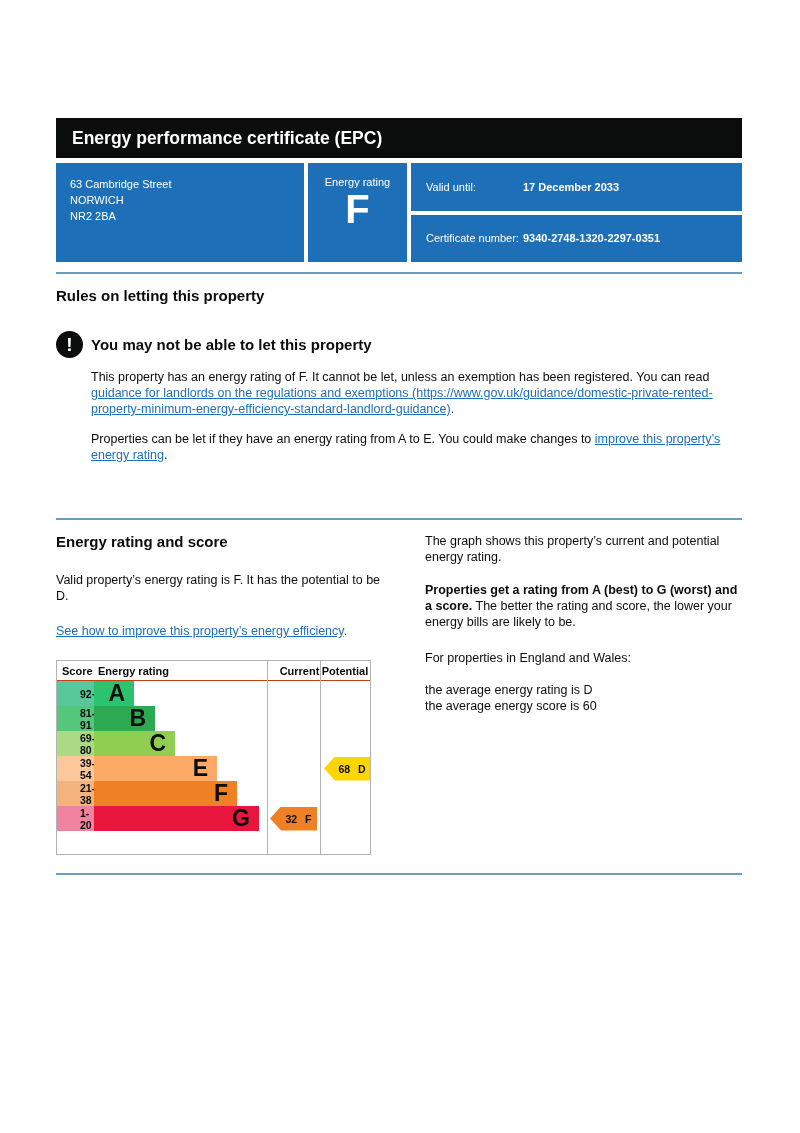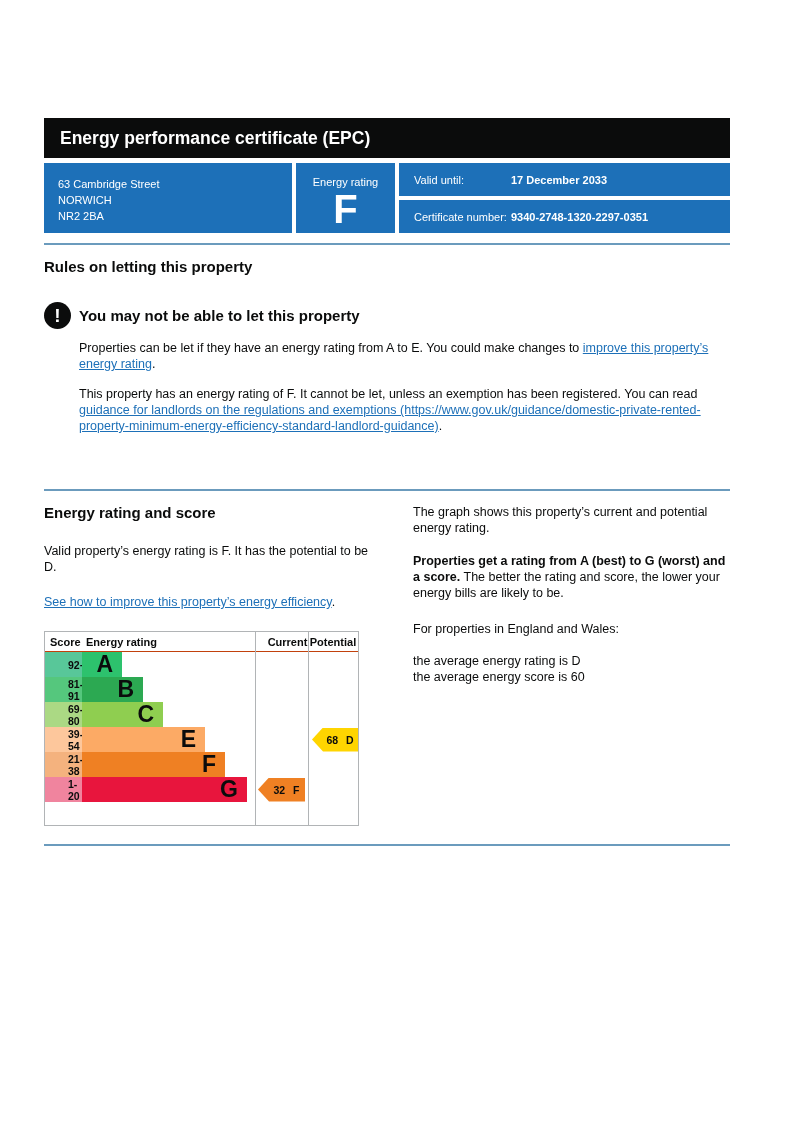--- a/index.html
+++ b/index.html
@@ -2,28 +2,28 @@
 <html><head>
 <meta charset="utf-8">
 <style>
   * { margin:0; padding:0; box-sizing:border-box; }
   html,body { background:#ffffff; }
   body {
     width:800px; height:1133px;
     font-family:"Liberation Sans","DejaVu Sans",sans-serif;
     color:#0b0c0c; position:relative;
   }
-  .page { position:absolute; left:44px; top:118px; width:686px; }
+  .page { position:absolute; left:56px; top:118px; width:686px; }
 
   
   .title-bar { background:#0b0c0c; height:40px; display:flex; align-items:center; padding-left:16px; }
   .title-bar span { color:#ffffff; font-size:17.5px; font-weight:bold; }
 
   
-  .summary { margin-top:5px; height:70px; display:flex; gap:4px; }
+  .summary { margin-top:5px; height:99px; display:flex; gap:4px; }
   .summary > div { background:#1d70b8; color:#ffffff; }
   .summary-address { width:248px; padding:13px 14px; font-size:11px; line-height:16px; }
   .summary-rating { width:99px; text-align:center; }
   .rating-label { margin-top:13px; font-size:11px; }
   .rating-letter { font-size:40px; font-weight:bold; line-height:42px; }
   .summary-meta { flex:1; display:flex; flex-direction:column; gap:4px; background:transparent !important; }
   .meta-row { flex:1; background:#1d70b8; color:#fff; display:flex; align-items:center; padding:0 15px; font-size:11px; }
   .meta-label { width:97px; line-height:14px; }
   .meta-value { font-weight:bold; }
 
@@ -116,22 +116,22 @@
   <hr class="divider d1">
 
   <h2 class="rules-heading">Rules on letting this property</h2>
 
   <div class="warning-head">
     <div class="warning-icon">!</div>
     <div class="warning-title">You may not be able to let this property</div>
   </div>
 
   <div class="warning-body">
+    <p><span>This property has an energy rating of F. It cannot be let, unless an exemption has been registered. You can read </span><a class="link">guidance for landlords on the regulations and exemptions (https://www.gov.uk/guidance/domestic-private-rented-property-minimum-energy-efficiency-standard-landlord-guidance)</a><span>.</span></p>
     <p><span>Properties can be let if they have an energy rating from A to E. You could make changes to </span><a class="link">improve this property’s energy rating</a><span>.</span></p>
-    <p><span>This property has an energy rating of F. It cannot be let, unless an exemption has been registered. You can read </span><a class="link">guidance for landlords on the regulations and exemptions (https://www.gov.uk/guidance/domestic-private-rented-property-minimum-energy-efficiency-standard-landlord-guidance)</a><span>.</span></p>
   </div>
 
   <hr class="divider d2">
 
   <div class="columns">
     <div class="col-left">
       <h2>Energy rating and score</h2>
       <p class="intro">Valid property’s energy rating is F. It has the potential to be D.</p>
       <p class="improve"><a class="link">See how to improve this property’s energy efficiency</a><span>.</span></p>
 

